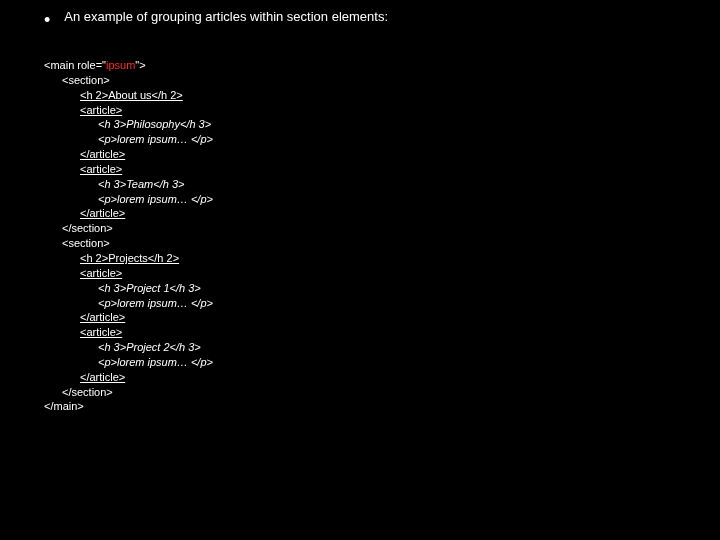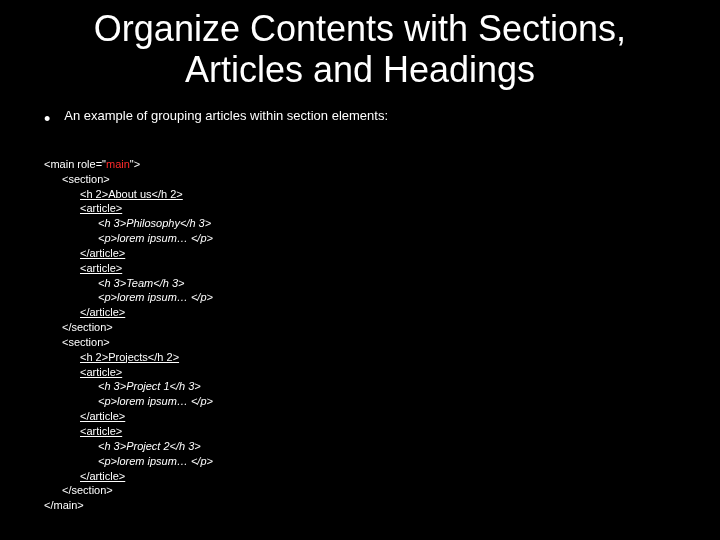--- a/index.html
+++ b/index.html
@@ -49,29 +49,28 @@
   .t0 { display: inline-block; }
   .t1 { display: inline-block; padding-left: 18px; }
   .t2 { display: inline-block; padding-left: 36px; text-decoration: underline; }
   .t3 { display: inline-block; padding-left: 54px; font-style: italic; }
   .main-attr { color: #ff2a2a; }
 </style>
 </head>
 <body>
 
 <div class="slide">
-  <h1 class="title">Organize Contents with Sections, Articles and Headings</h1>
 
   <div class="bullet-row">
     <span class="bullet-dot">•</span>
     <span class="bullet-text">An example of grouping articles within section elements:</span>
   </div>
 
   <div class="code">
-<span class="t0"><span>&lt;main role="</span><span class="main-attr">main</span><span>"&gt;</span></span>
+<span class="t0"><span>&lt;main role="</span><span class="main-attr">ipsum</span><span>"&gt;</span></span>
 <span class="t1">&lt;section&gt;</span>
 <span class="t2">&lt;h 2&gt;About us&lt;/h 2&gt;</span>
 <span class="t2">&lt;article&gt;</span>
 <span class="t3">&lt;h 3&gt;Philosophy&lt;/h 3&gt;</span>
 <span class="t3">&lt;p&gt;lorem ipsum… &lt;/p&gt;</span>
 <span class="t2">&lt;/article&gt;</span>
 <span class="t2">&lt;article&gt;</span>
 <span class="t3">&lt;h 3&gt;Team&lt;/h 3&gt;</span>
 <span class="t3">&lt;p&gt;lorem ipsum… &lt;/p&gt;</span>
 <span class="t2">&lt;/article&gt;</span>

